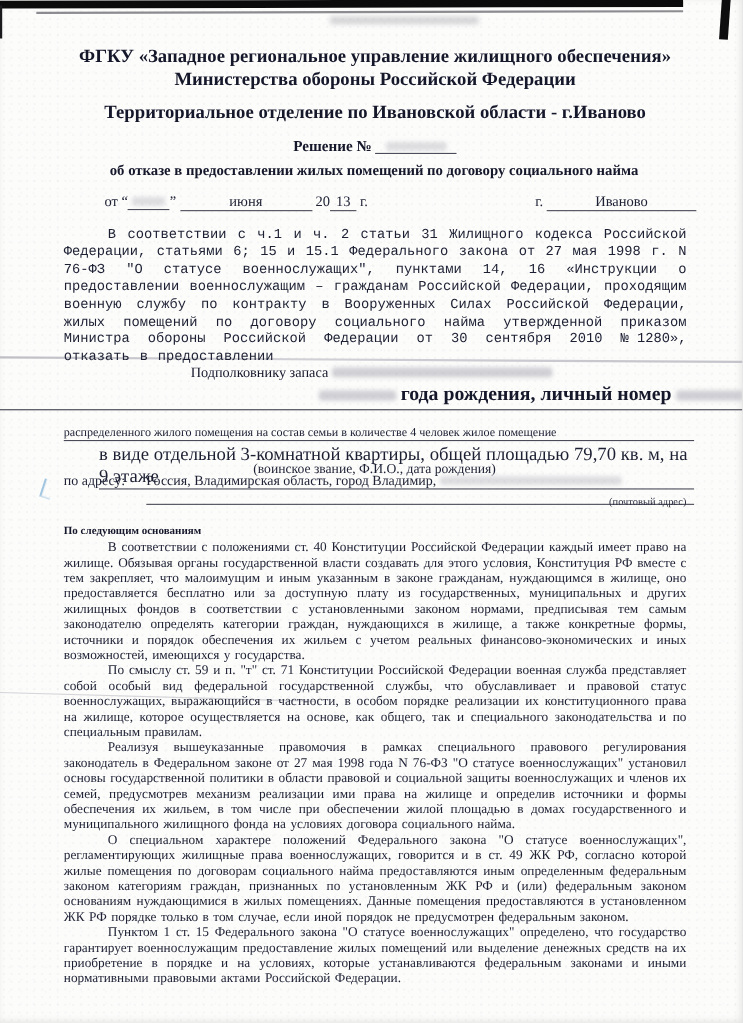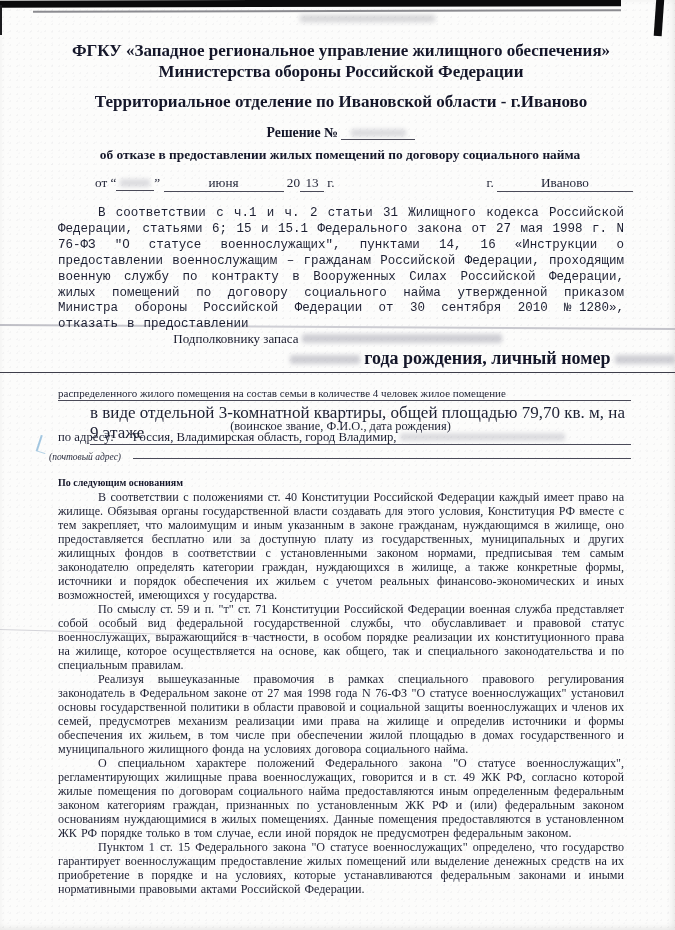--- a/index.html
+++ b/index.html
@@ -48,21 +48,21 @@
 
   .addr-line1 { position:absolute; top:331px; left:57px; right:57px; text-align:center; font-weight:normal; font-size:13px; color:#15172a; }
   .addr-line2 { position:absolute; top:348px; left:0px; right:0px; text-align:right; font-weight:bold; font-size:18px; color:#15172a; border-bottom:1.6px solid #3e3e4a; padding-bottom:3px; }
   .addr-caption { position:absolute; top:371px; left:57px; right:51px; text-align:center; font-size:12.4px;margin-top:48px; }
   .alloc1 { position:absolute; top:387px; left:58px; right:44px; font-size:11px; border-bottom:1px solid #4a4a58; padding-bottom:1px; }
   .alloc2 { position:absolute; top:403px; left:58px; right:44px; font-size:17px; border-bottom:1px solid #4a4a58; padding-bottom:1px;margin-left:32px; }
 
   .address-row { position:absolute; top:430px; left:58px; right:44px; font-size:12.7px; display:flex; }
   .address-row .addr-label { white-space:nowrap; margin-right:19px; }
   .address-row .addr-fill { flex:1; border-bottom:1px solid #4a4a58; padding-bottom:13px; }
-  .addr-caption2 { position:absolute; top:452px; left:49px; right:51px; text-align:left; font-size:9.5px; color:#2a2d3f;font-style:italic; }
+  .addr-caption2 { position:absolute; top:452px; left:64px; right:51px; text-align:right; font-size:9.5px; color:#2a2d3f; }
 
   .grounds { position:absolute; top:477px; left:58px; font-size:10px; font-weight:bold; color:#15172a; }
 
   .body-text { position:absolute; top:490px; left:58px; right:51px; font-size:12.1px; line-height:14px; text-align:justify; word-spacing:1px; }
   .body-text p { margin:0; text-indent:40px; }
 </style>
 </head>
 <body>
 
 <div class="page">

